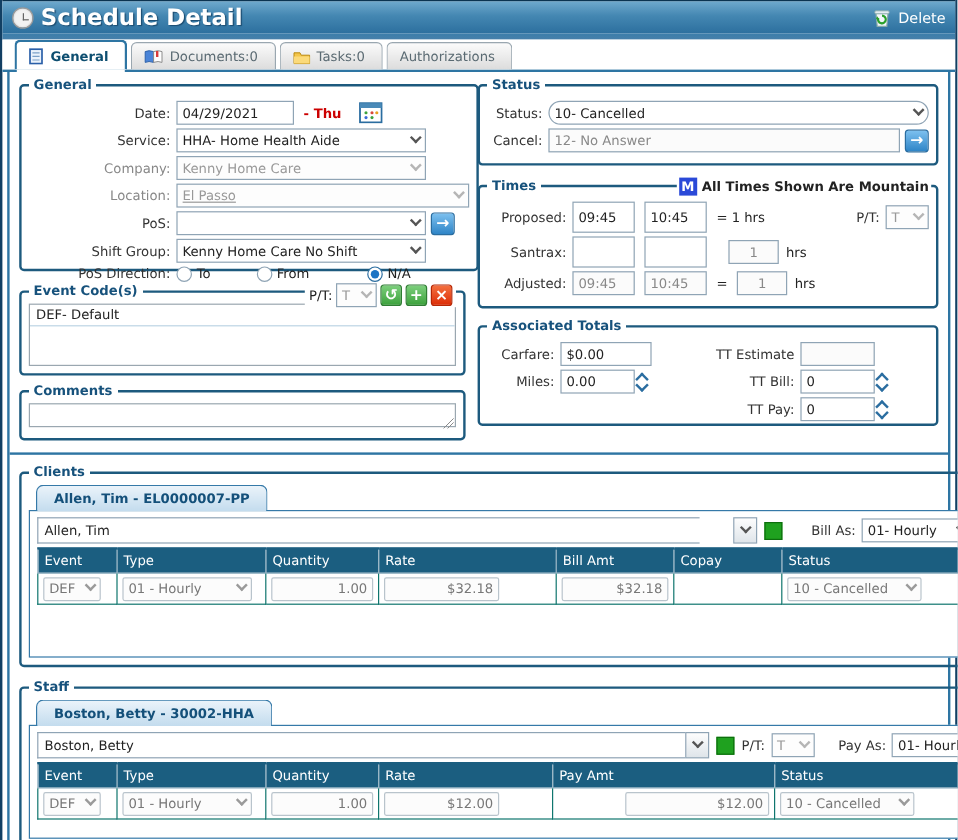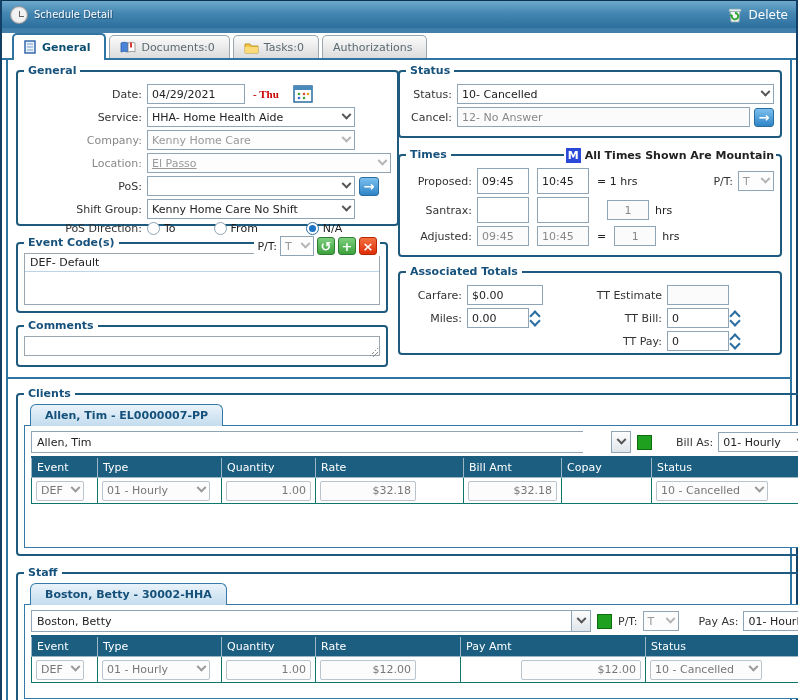--- a/index.html
+++ b/index.html
@@ -5,21 +5,21 @@
   * { box-sizing: border-box; margin: 0; padding: 0; }
   html,body { width:798px; height:700px; }
   body {
     font-family: "DejaVu Sans", "Liberation Sans", sans-serif;
     font-size: 11px; color:#222; background:#fff; overflow:hidden;
   }
   .window { width:798px; height:700px; border-left:2px solid #123f63; border-right:2px solid #123f63; display:flex; flex-direction:column; background:#fff; }
 
   
   .titlebar { height:28px; background:linear-gradient(#6fa9cd 0%, #4487b2 45%, #2c6f9e 100%); border-top:1px solid #0b3350; display:flex; align-items:center; padding:0 8px; flex:0 0 auto; }
-  .titlebar .title { color:#fff; font-weight:normal; font-size:10px; margin-left:6px; text-shadow:1px 1px 1px #1a4a6e; }
+  .titlebar .title { color:#fff; font-weight:bold; font-size:19px; margin-left:6px; text-shadow:1px 1px 1px #1a4a6e; }
   .titlebar-strip { height:5px; background:linear-gradient(#3c7eab,#467fa9); flex:0 0 auto; }
   .delete-btn { margin-left:auto; display:flex; align-items:center; gap:5px; color:#fff; font-size:12px; cursor:pointer; }
   .clock-icon { width:18px; height:18px; border-radius:50%; background:radial-gradient(#f2f2f2 55%, #c9c9c9 90%); border:1px solid #9a9a9a; position:relative; }
   .clock-icon:before { content:""; position:absolute; left:8px; top:4px; width:1px; height:6px; background:#666; }
   .clock-icon:after { content:""; position:absolute; left:8px; top:9px; width:5px; height:1px; background:#666; }
 
   
   .tabstrip { height:27px; background:#fff; display:flex; align-items:flex-end; padding-left:10px; border-bottom:2px solid #2e75a3; flex:0 0 auto; }
   .tab { display:flex; align-items:center; gap:5px; padding:4px 14px 3px 10px; border:1px solid #9aa7b0; border-bottom:none; border-radius:5px 5px 0 0; background:linear-gradient(#fbfbfb,#dcdcdc); color:#5a6a72; margin-right:3px; height:23px; cursor:pointer; }
   .tab.active { background:#fff; border:2px solid #2e75a3; border-bottom:none; color:#0d4e70; font-weight:bold; height:25px; position:relative; }
@@ -145,21 +145,21 @@
     <div class="top-section">
 
       <div class="left-col">
 
         <fieldset style="height:162px;">
           <legend>General</legend>
 
           <div class="frow">
             <span class="flabel" style="width:118px;">Date:</span>
             <input class="tbx" style="width: 98px;" value="04/29/2021">
-            <span style="color:#cc0000; font-weight:bold; margin-left:8px;font-family:Liberation Serif, serif;">- Thu</span>
+            <span style="color:#cc0000; font-weight:bold; margin-left:8px;">- Thu</span>
             <svg width="20" height="18" viewBox="0 0 20 18" style="margin-left:14px; cursor:pointer;">
               <rect x="1" y="1" width="18" height="16" fill="#fff" stroke="#2a6da0" stroke-width="1.5"></rect>
               <rect x="1" y="1" width="18" height="4" fill="#4a8ab8"></rect>
               <circle cx="6" cy="9" r="1.3" fill="#3da23d"></circle>
                 <circle cx="11" cy="9" r="1.3" fill="#d84a3a"></circle>
               <circle cx="6" cy="13" r="1.3" fill="#3a6ad8"></circle>
                 <circle cx="11" cy="13" r="1.3" fill="#3da23d"></circle>
               <circle cx="15" cy="9" r="1.3" fill="#e8a020"></circle>
             </svg>
           </div>
@@ -239,21 +239,21 @@
           <span class="resize-grip"></span>
         </fieldset>
       </div>
 
       <div class="right-col">
 
         <fieldset>
           <legend>Status</legend>
           <div class="frow">
             <span class="flabel" style="width:46px;">Status:</span>
-            <div class="sel" style="flex:1;">
+            <div class="sel" style="flex:1;border-radius:10px;">
               <span class="sel-txt">10- Cancelled</span>
               <span class="chev"></span>
             </div>
           </div>
           <div class="frow">
             <span class="flabel" style="width:46px;">Cancel:</span>
             <input class="tbx dis" style="flex: 1 1 0%;" value="12- No Answer">
             <div class="arrow-btn">→</div>
           </div>
         </fieldset>

